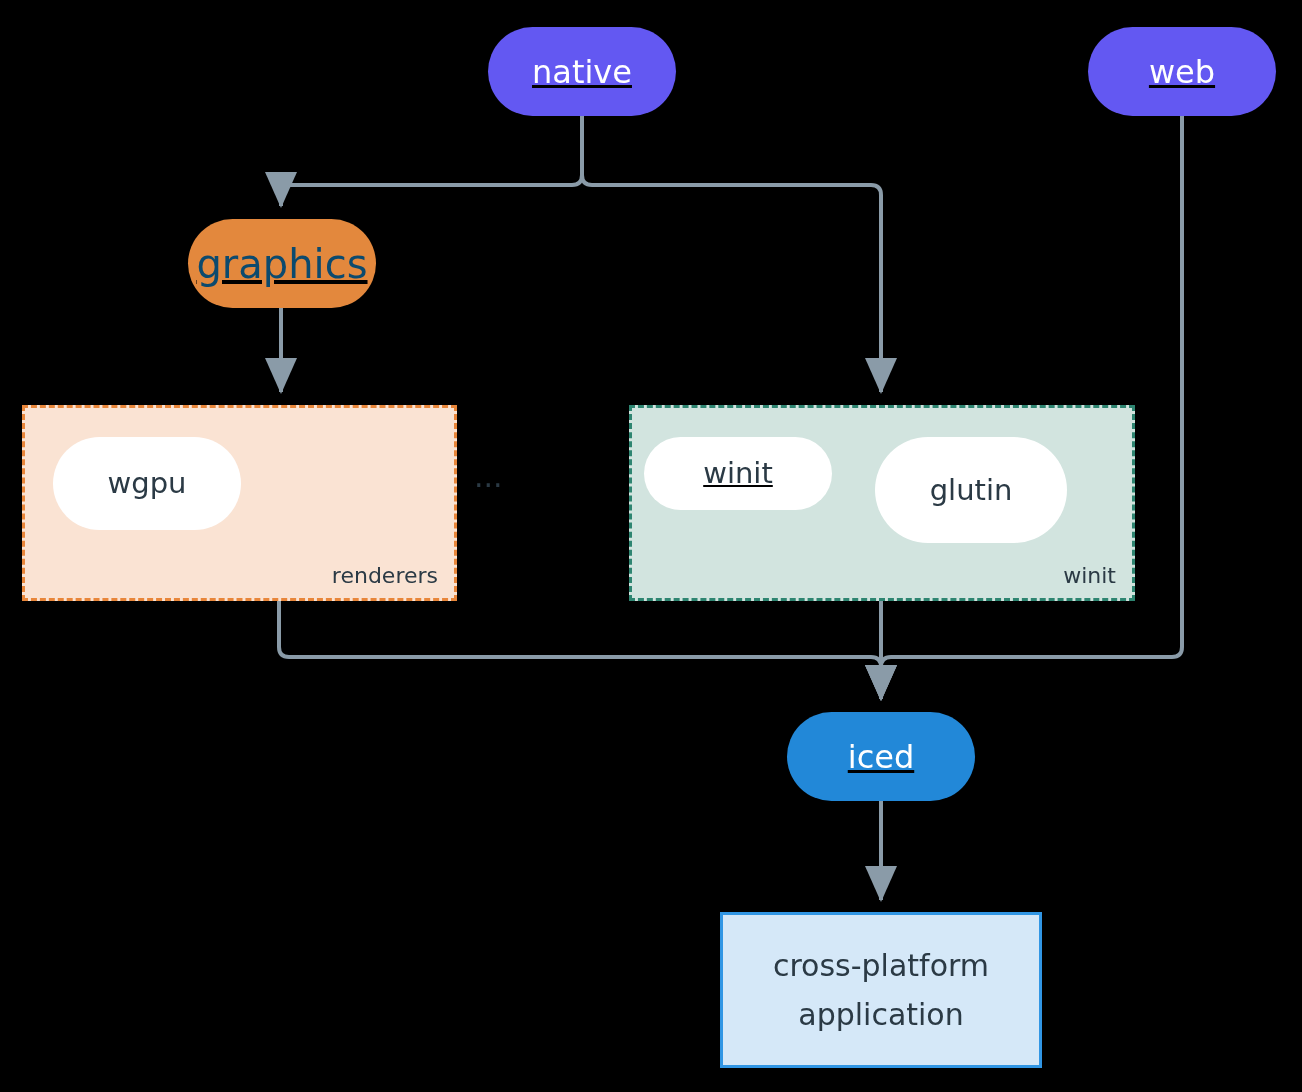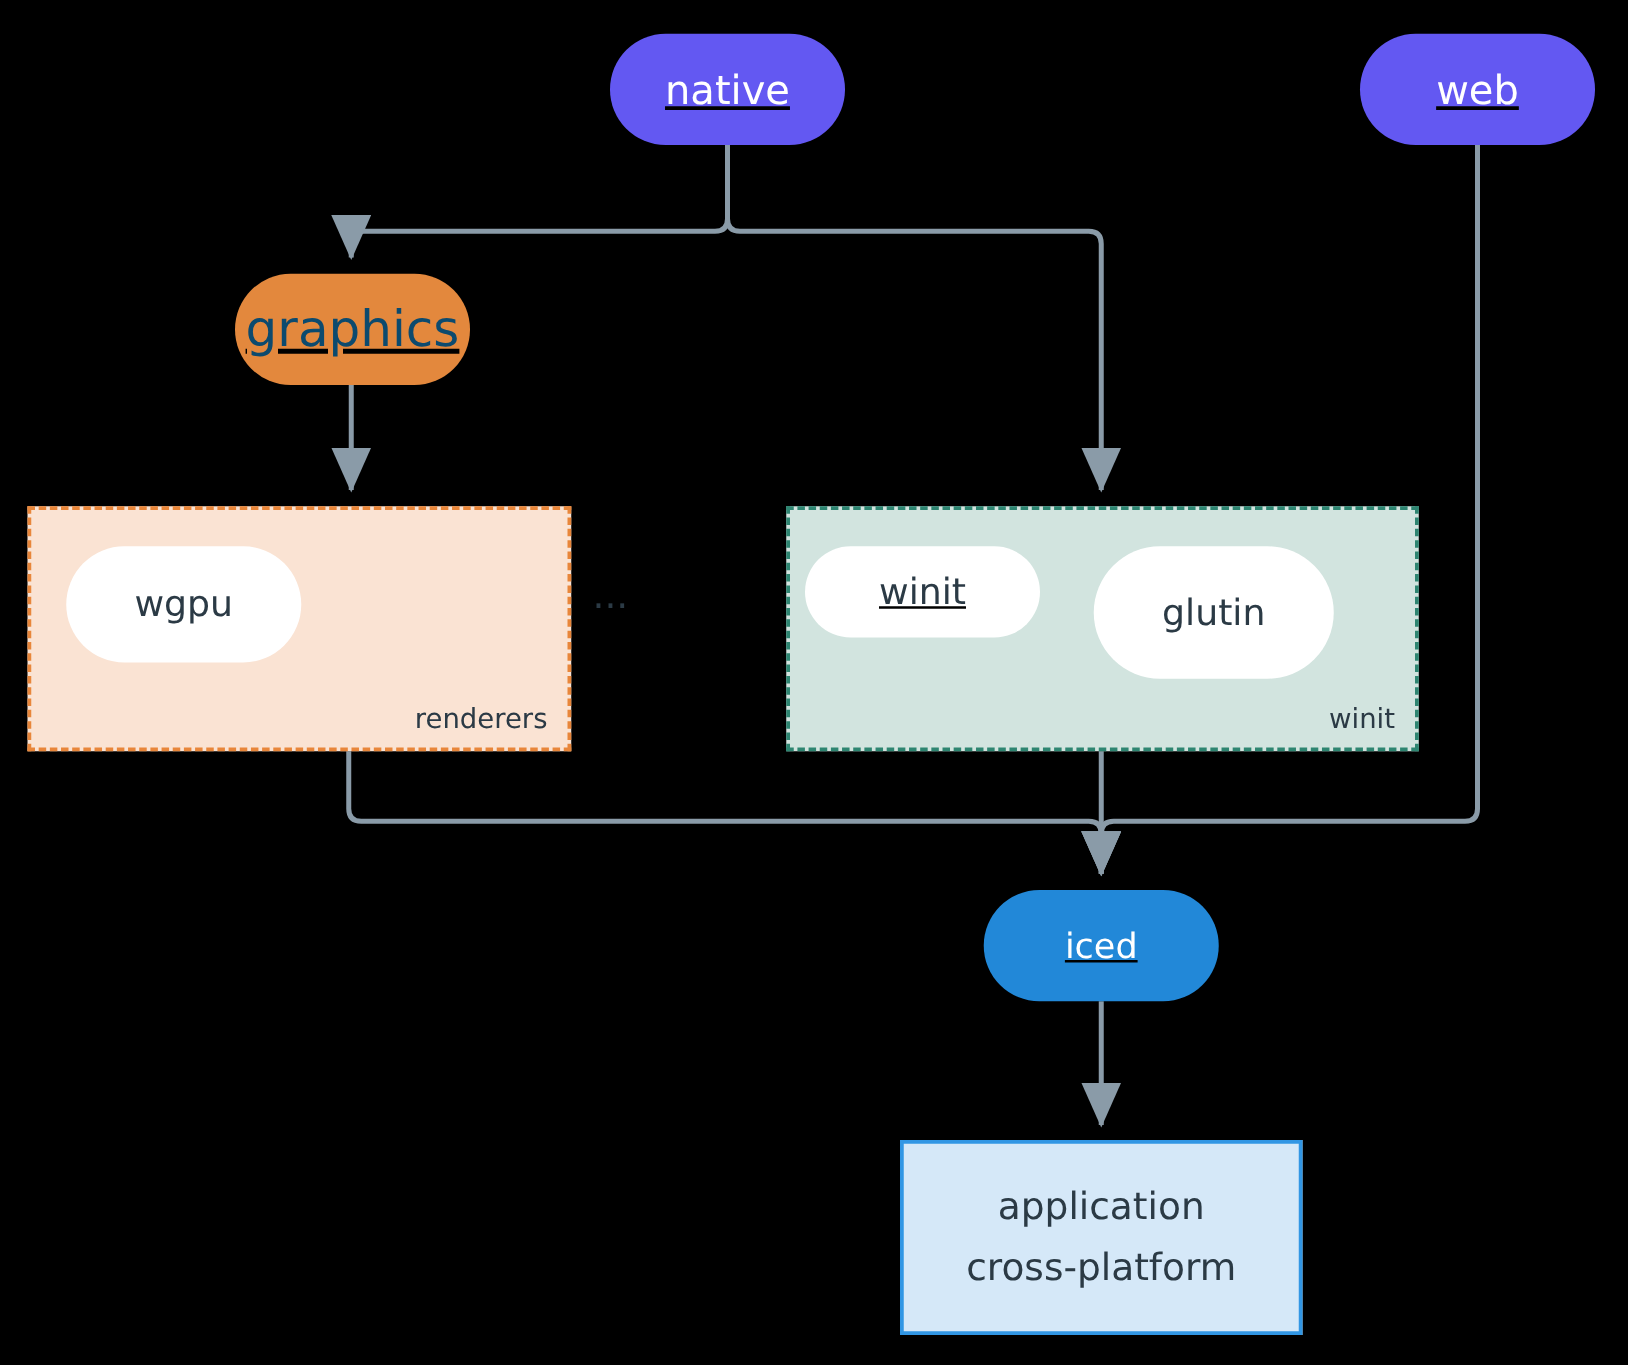--- a/index.html
+++ b/index.html
@@ -63,21 +63,21 @@
     color: #0c4a6e;
     font-size: 40px;
   }
   #node-iced {
     left: 787px; top: 712px;
     width: 188px; height: 89px;
     background: #2288D8;
   }
   #node-iced .node-label {
     color: #FFFFFF;
-    font-size: 28px;
+    font-size: 32px;
   }
   
   .cluster {
     position: absolute;
     box-sizing: border-box;
     z-index: 2;
   }
   #cluster-renderers {
     left: 22px; top: 405px;
     width: 435px; height: 196px;
@@ -195,17 +195,17 @@
     </div>
     <span class="cluster-label">winit</span>
   </div>
   <span class="ellipsis" id="ellipsis-shells">...</span>
 
   <div class="node stadium" id="node-iced">
     <span class="node-label">iced</span>
   </div>
 
   <div class="node" id="node-application">
+    <span class="node-label">cross-platform</span>
     <span class="node-label">application</span>
-    <span class="node-label">cross-platform</span>
   </div>
 
 </div>
 
 </body></html>

